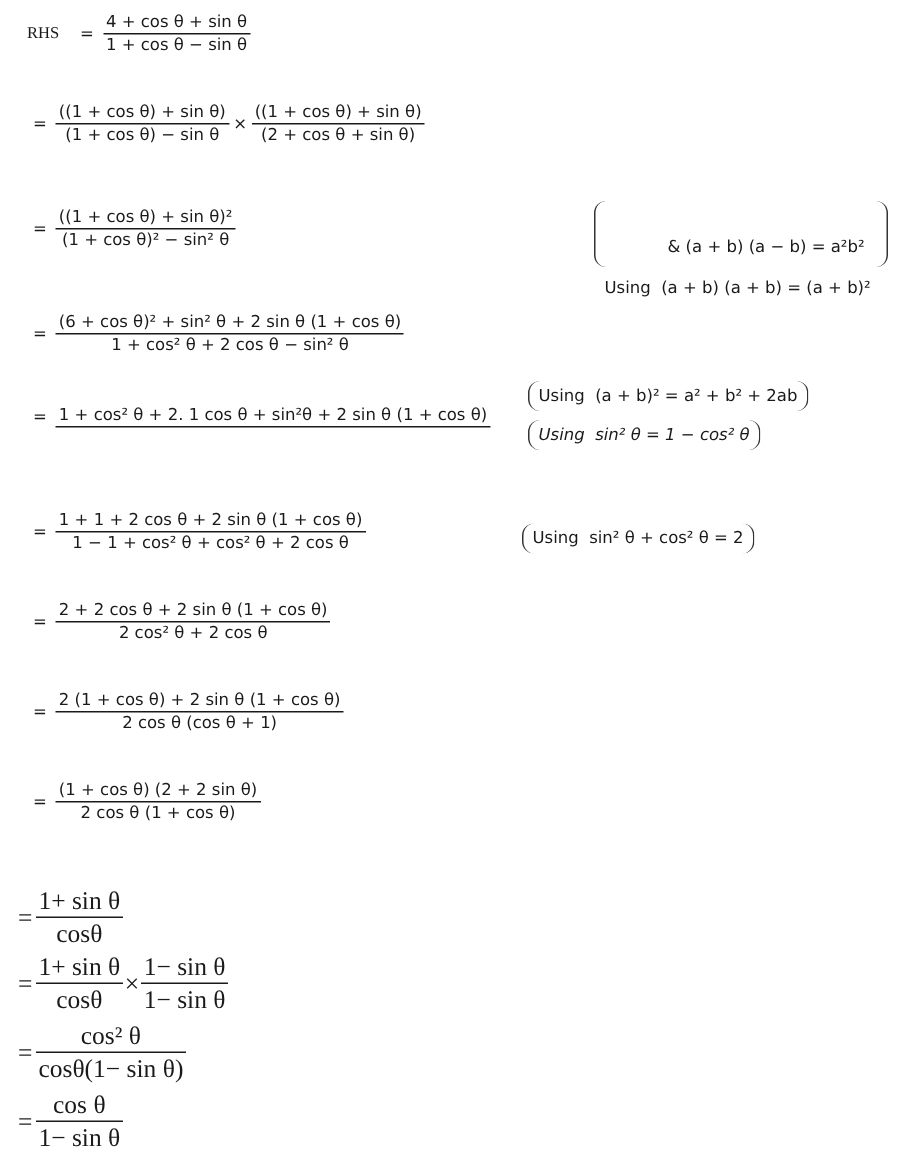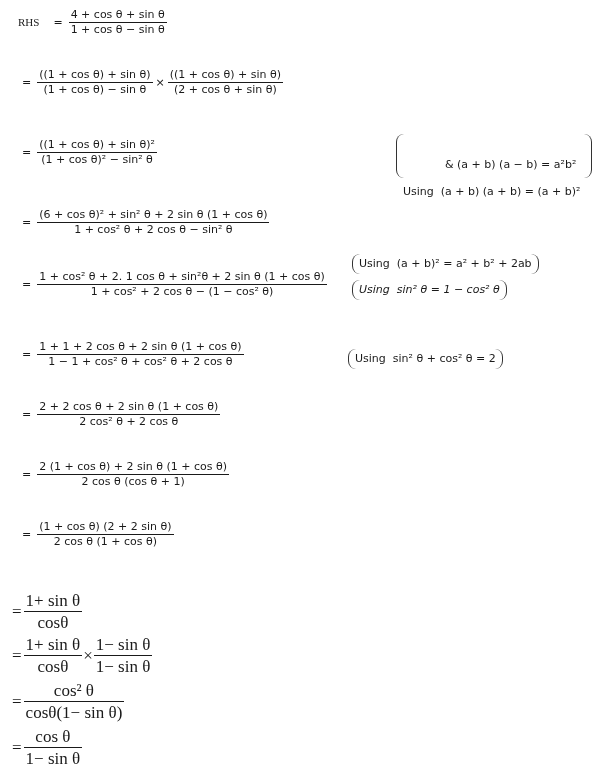--- a/index.html
+++ b/index.html
@@ -68,21 +68,20 @@
 </div>
 <div class="note-box sans" style="top:218px; left:352px; height:20px;margin-top:36px;">
   <span style="line-height:20px; white-space:pre;">Using  (a + b)² = a² + b² + 2ab</span>
 </div>
 
 <div class="row sans" style="top:270px; left:22px;">
   <span class="eq">=</span>
   <span class="frac">
     <span class="num">1 + cos² θ + 2. 1 cos θ + sin²θ + 2 sin θ (1 + cos θ)</span>
     <span class="bar"></span>
-    <span class="den">1 + cos² + 2 cos θ − (1 − cos² θ)</span>
   </span>
 </div>
 <div class="note-box sans" style="top:280px; left:352px; height:20px;">
   <span style="line-height:20px; white-space:pre;font-style:italic;">Using  sin² θ = 1 − cos² θ</span>
 </div>
 
 <div class="row sans" style="top:340px; left:22px;">
   <span class="eq">=</span>
   <span class="frac">
     <span class="num">1 + 1 + 2 cos θ + 2 sin θ (1 + cos θ)</span>

